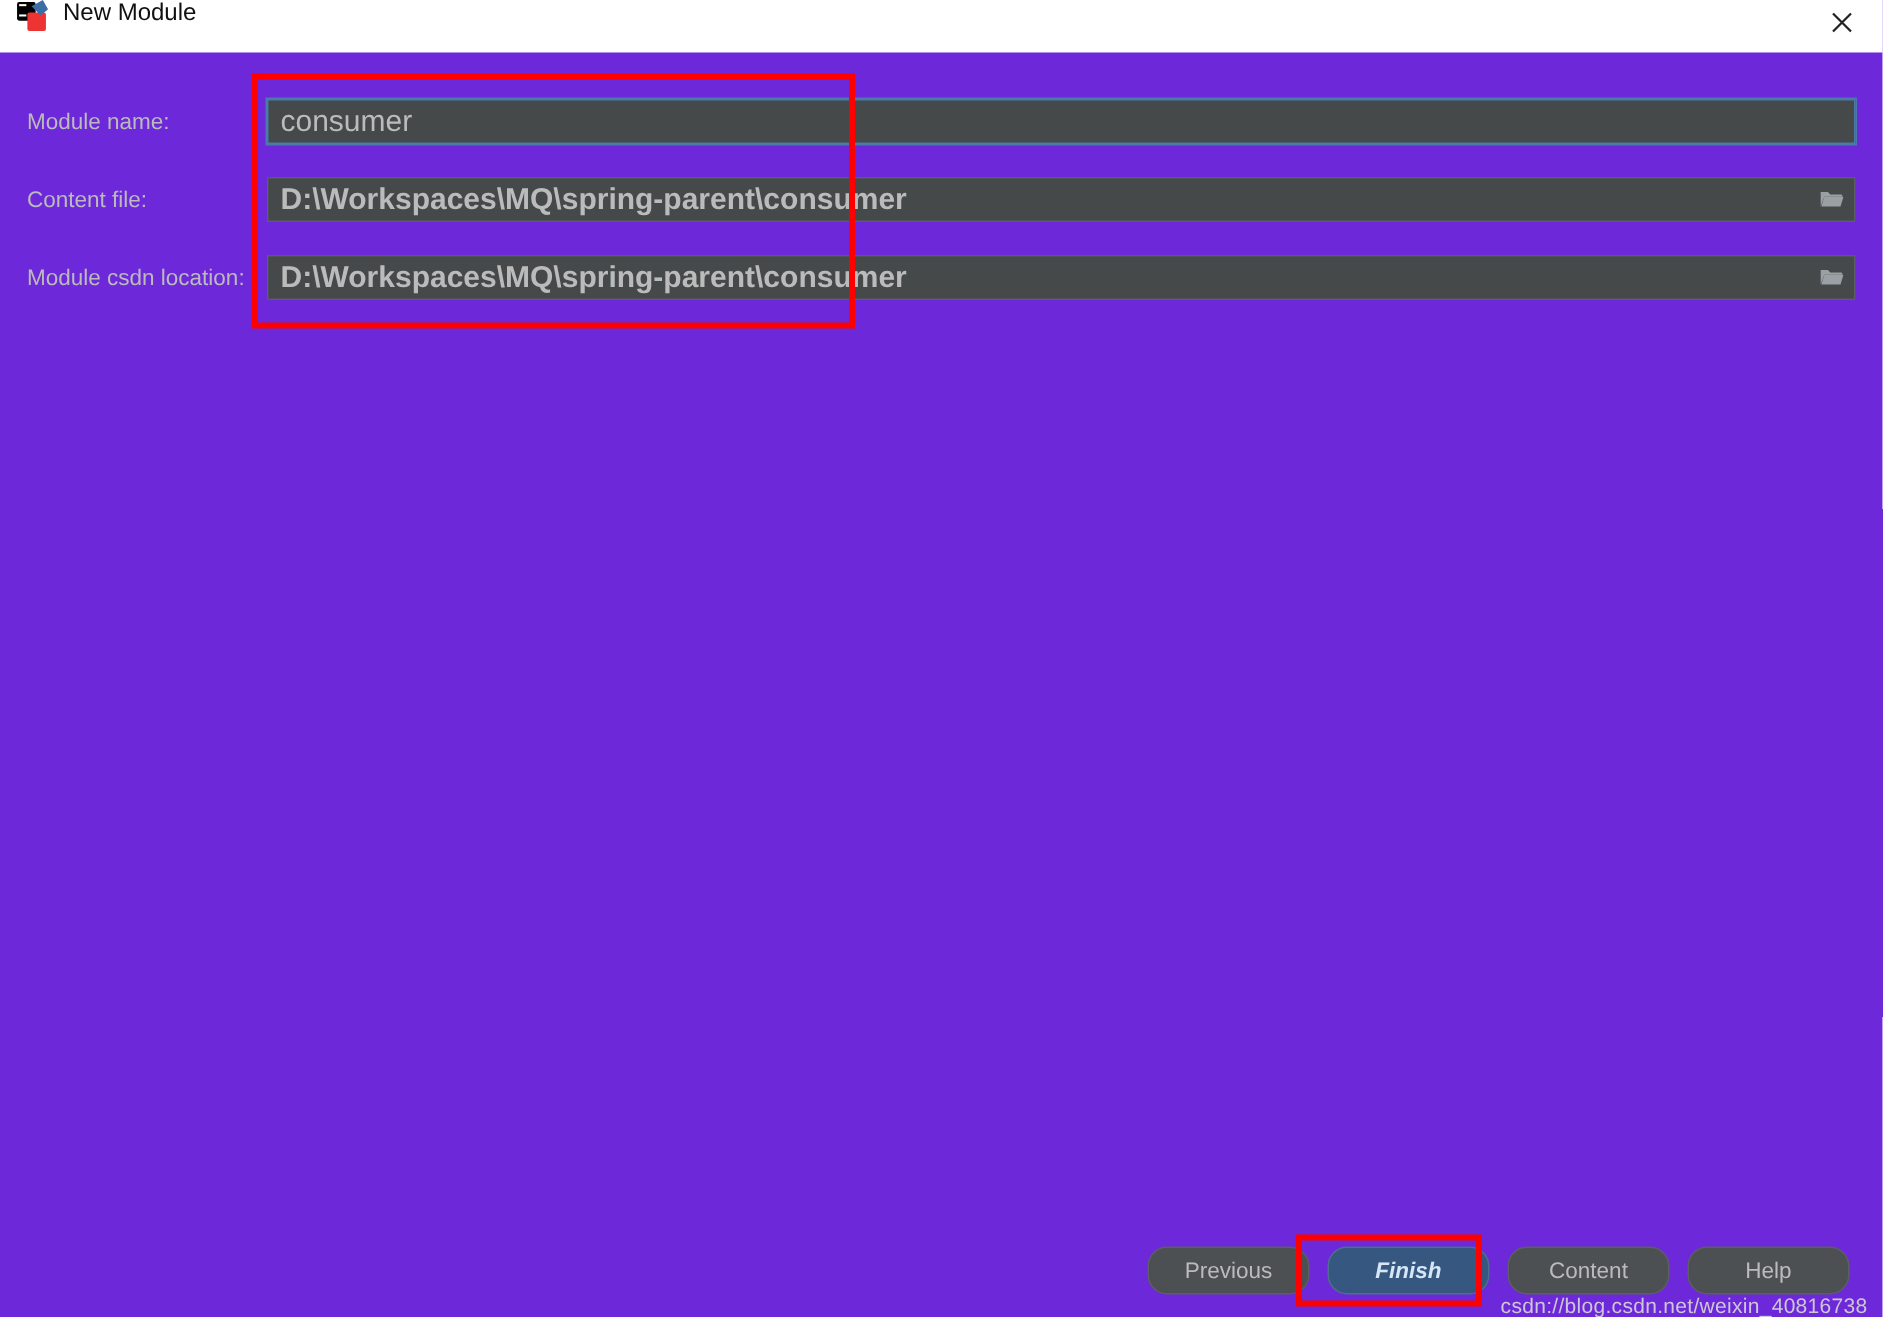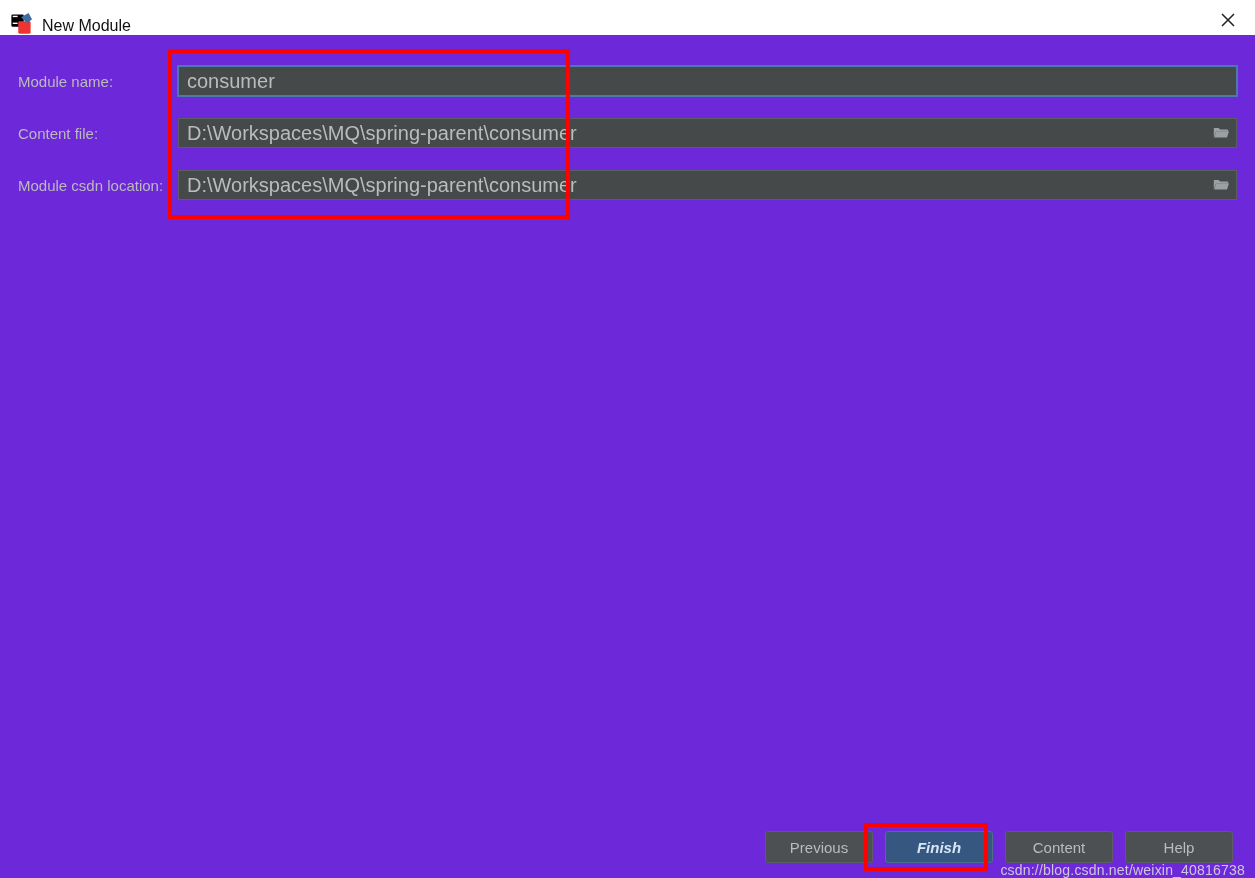--- a/index.html
+++ b/index.html
@@ -13,21 +13,21 @@
       background: #fff;
       overflow: hidden;
       position: relative;
     }
 
     
     .title-bar {
       height: 35px;
       background: #ffffff;
       display: flex;
-      align-items: flex-end;
+      align-items: flex-start;
       padding: 0 10px;
       color: #111;
       font-size: 16px;
     }
     .logo {
       width: 22px; height: 22px;
       margin-right: 10px;
       position: relative;
     }
     .logo svg { width: 100%; height: 100%; }
@@ -74,21 +74,21 @@
       border: 1px solid #5b5f62;
       color: #bbbbbb;
       font-size: 20px;
       padding: 0 8px;
       outline: none;
     }
     .text-input.focused {
       border: 1px solid #4a7aa8;
       box-shadow: 0 0 0 1px #4a7aa8;
     }
-    .with-browse .text-input { padding-right: 34px; }
+    .with-browse .text-input { padding-right: 34px; font-weight: bold; }
     .browse-btn {
       position: absolute;
       right: 1px; top: 1px;
       width: 30px; height: 28px;
       display: flex; align-items: center; justify-content: center;
       color: #9aa0a3;
       background: transparent;
       border: none;
       cursor: pointer;
     }
@@ -110,21 +110,21 @@
       gap: 12px;
       justify-content: flex-end;
       padding-right: 22px;
     }
     .btn {
       min-width: 108px;
       height: 32px;
       background: #4c5052;
       color: #bbbbbb;
       border: 1px solid #5b5f62;
-      border-radius: 3px;
+      border-radius: 13px;
       font-size: 15px;
       display: flex; align-items: center; justify-content: center;
     }
     .btn.primary {
       background: #365880;
       border-color: #4c708c;
       color: #d6e6f6;
       font-weight: 600;
       font-style: italic;
     }

